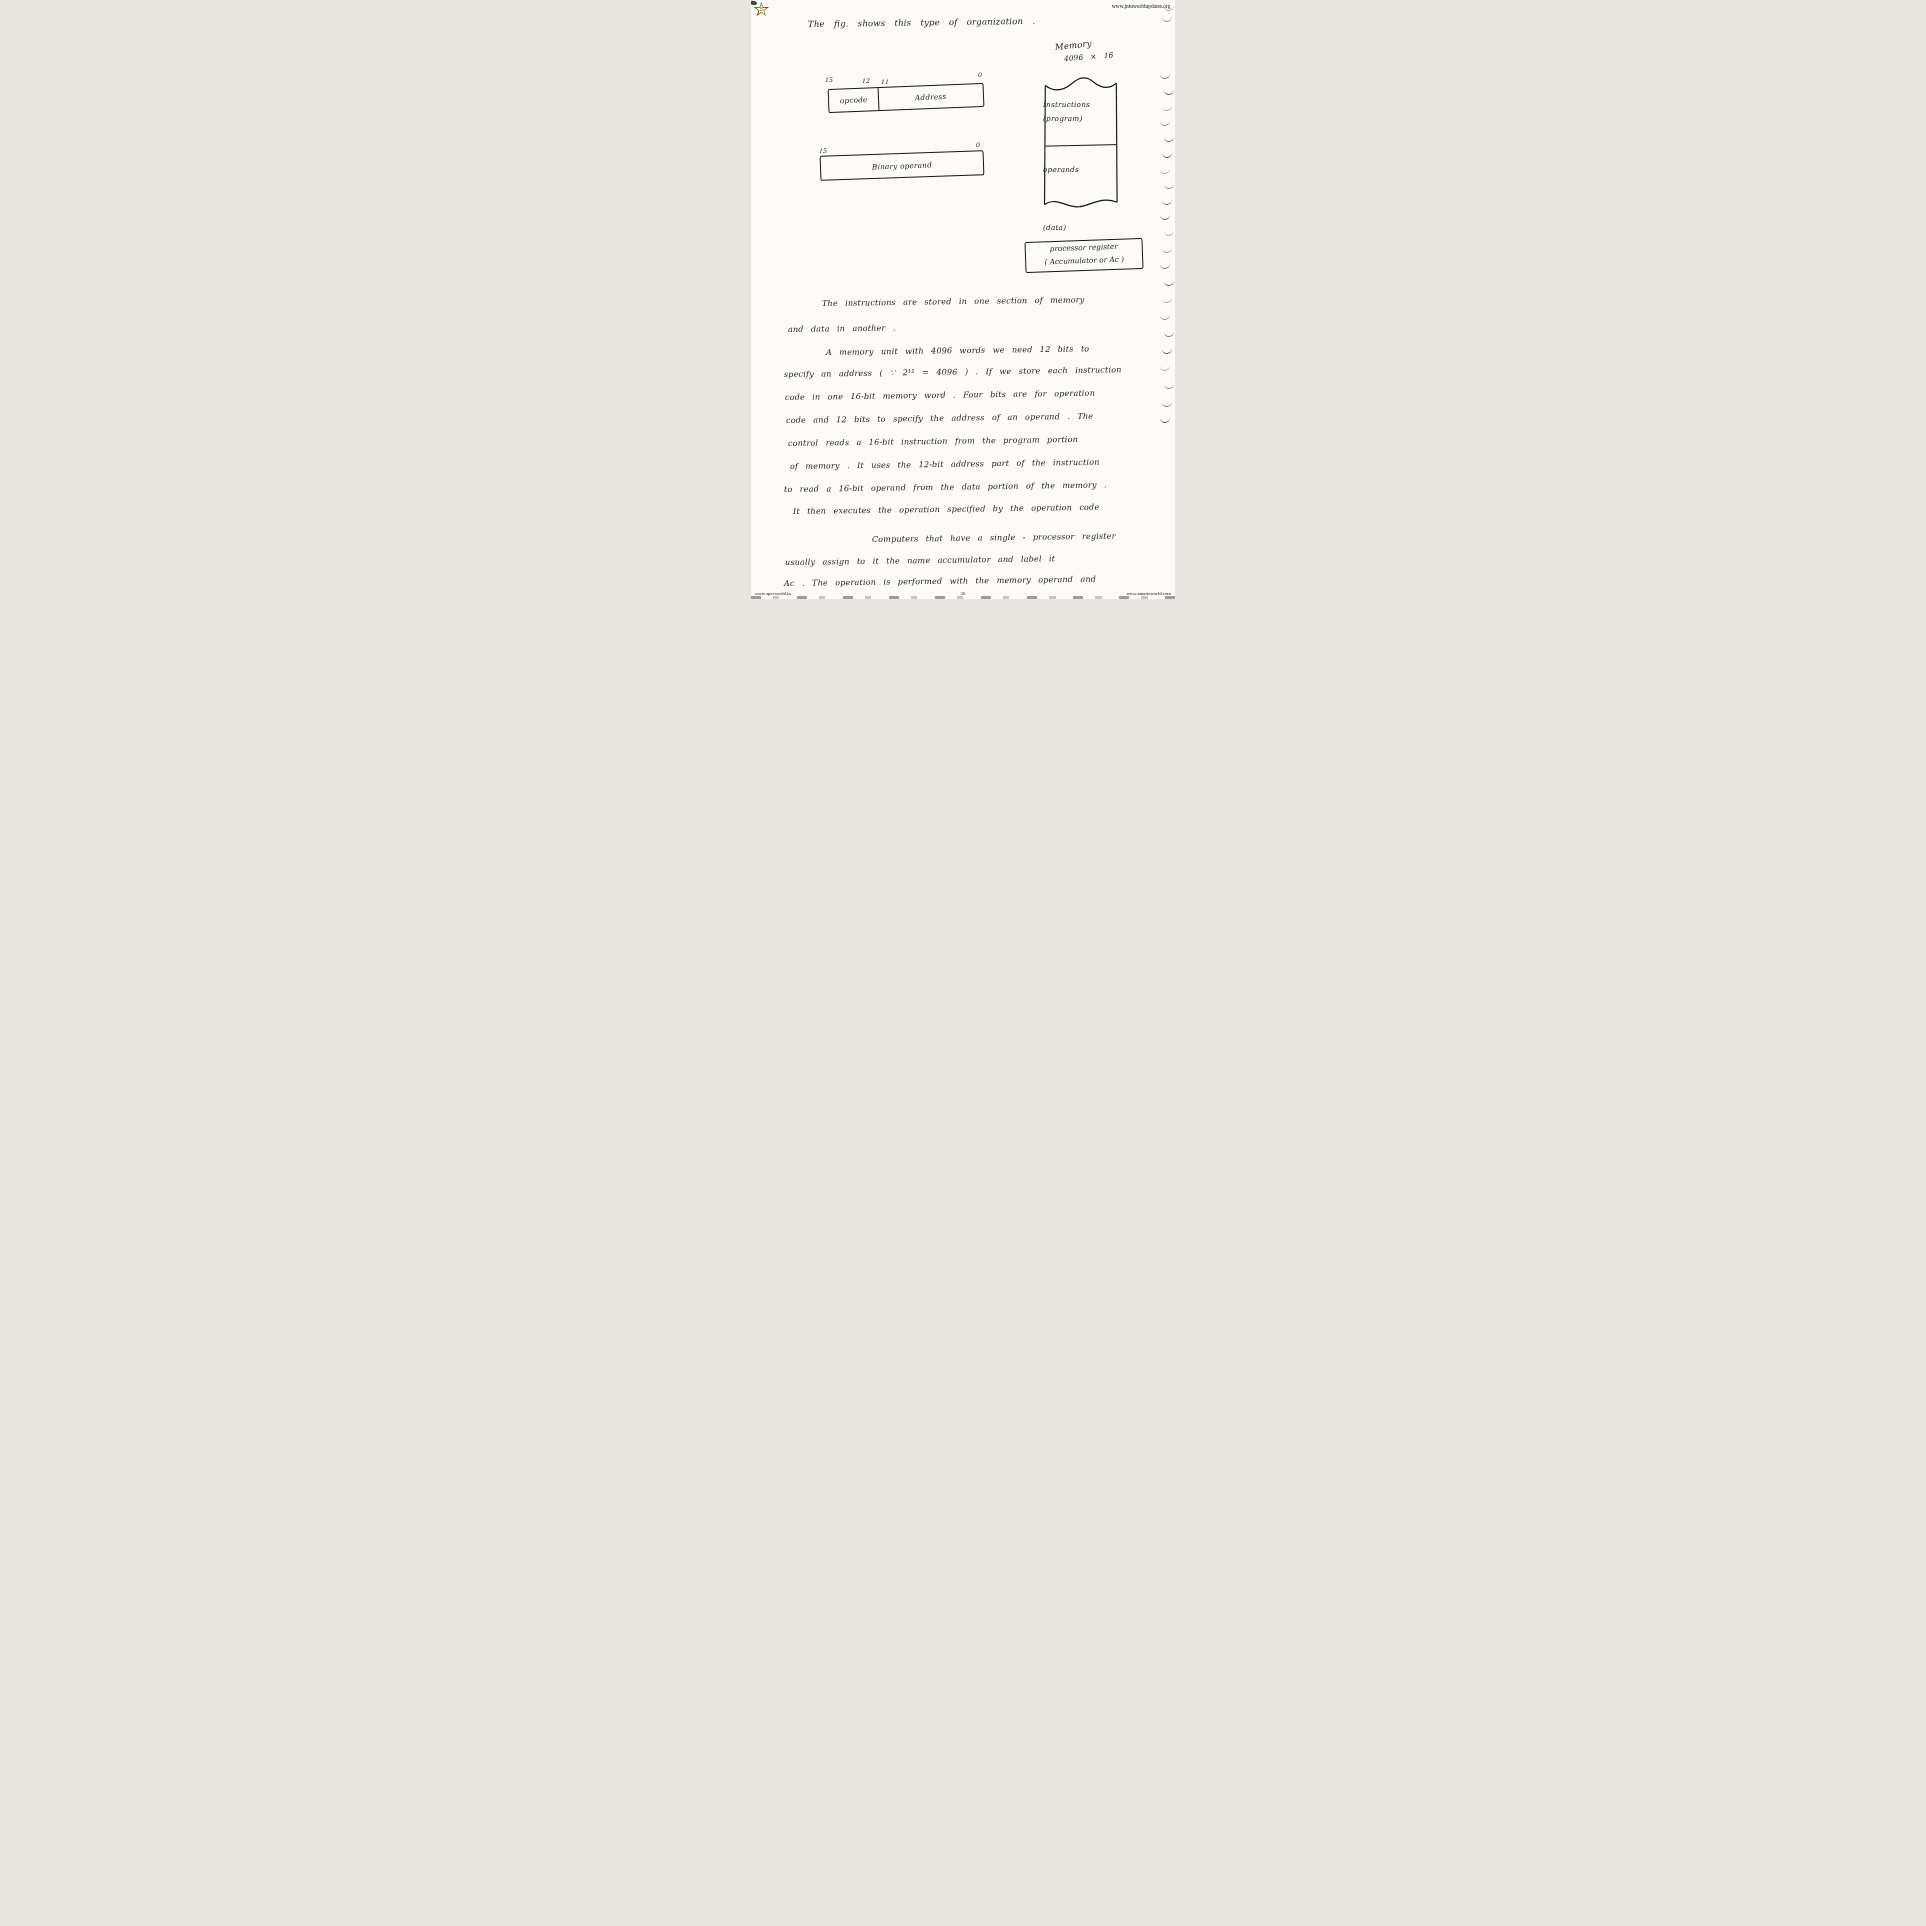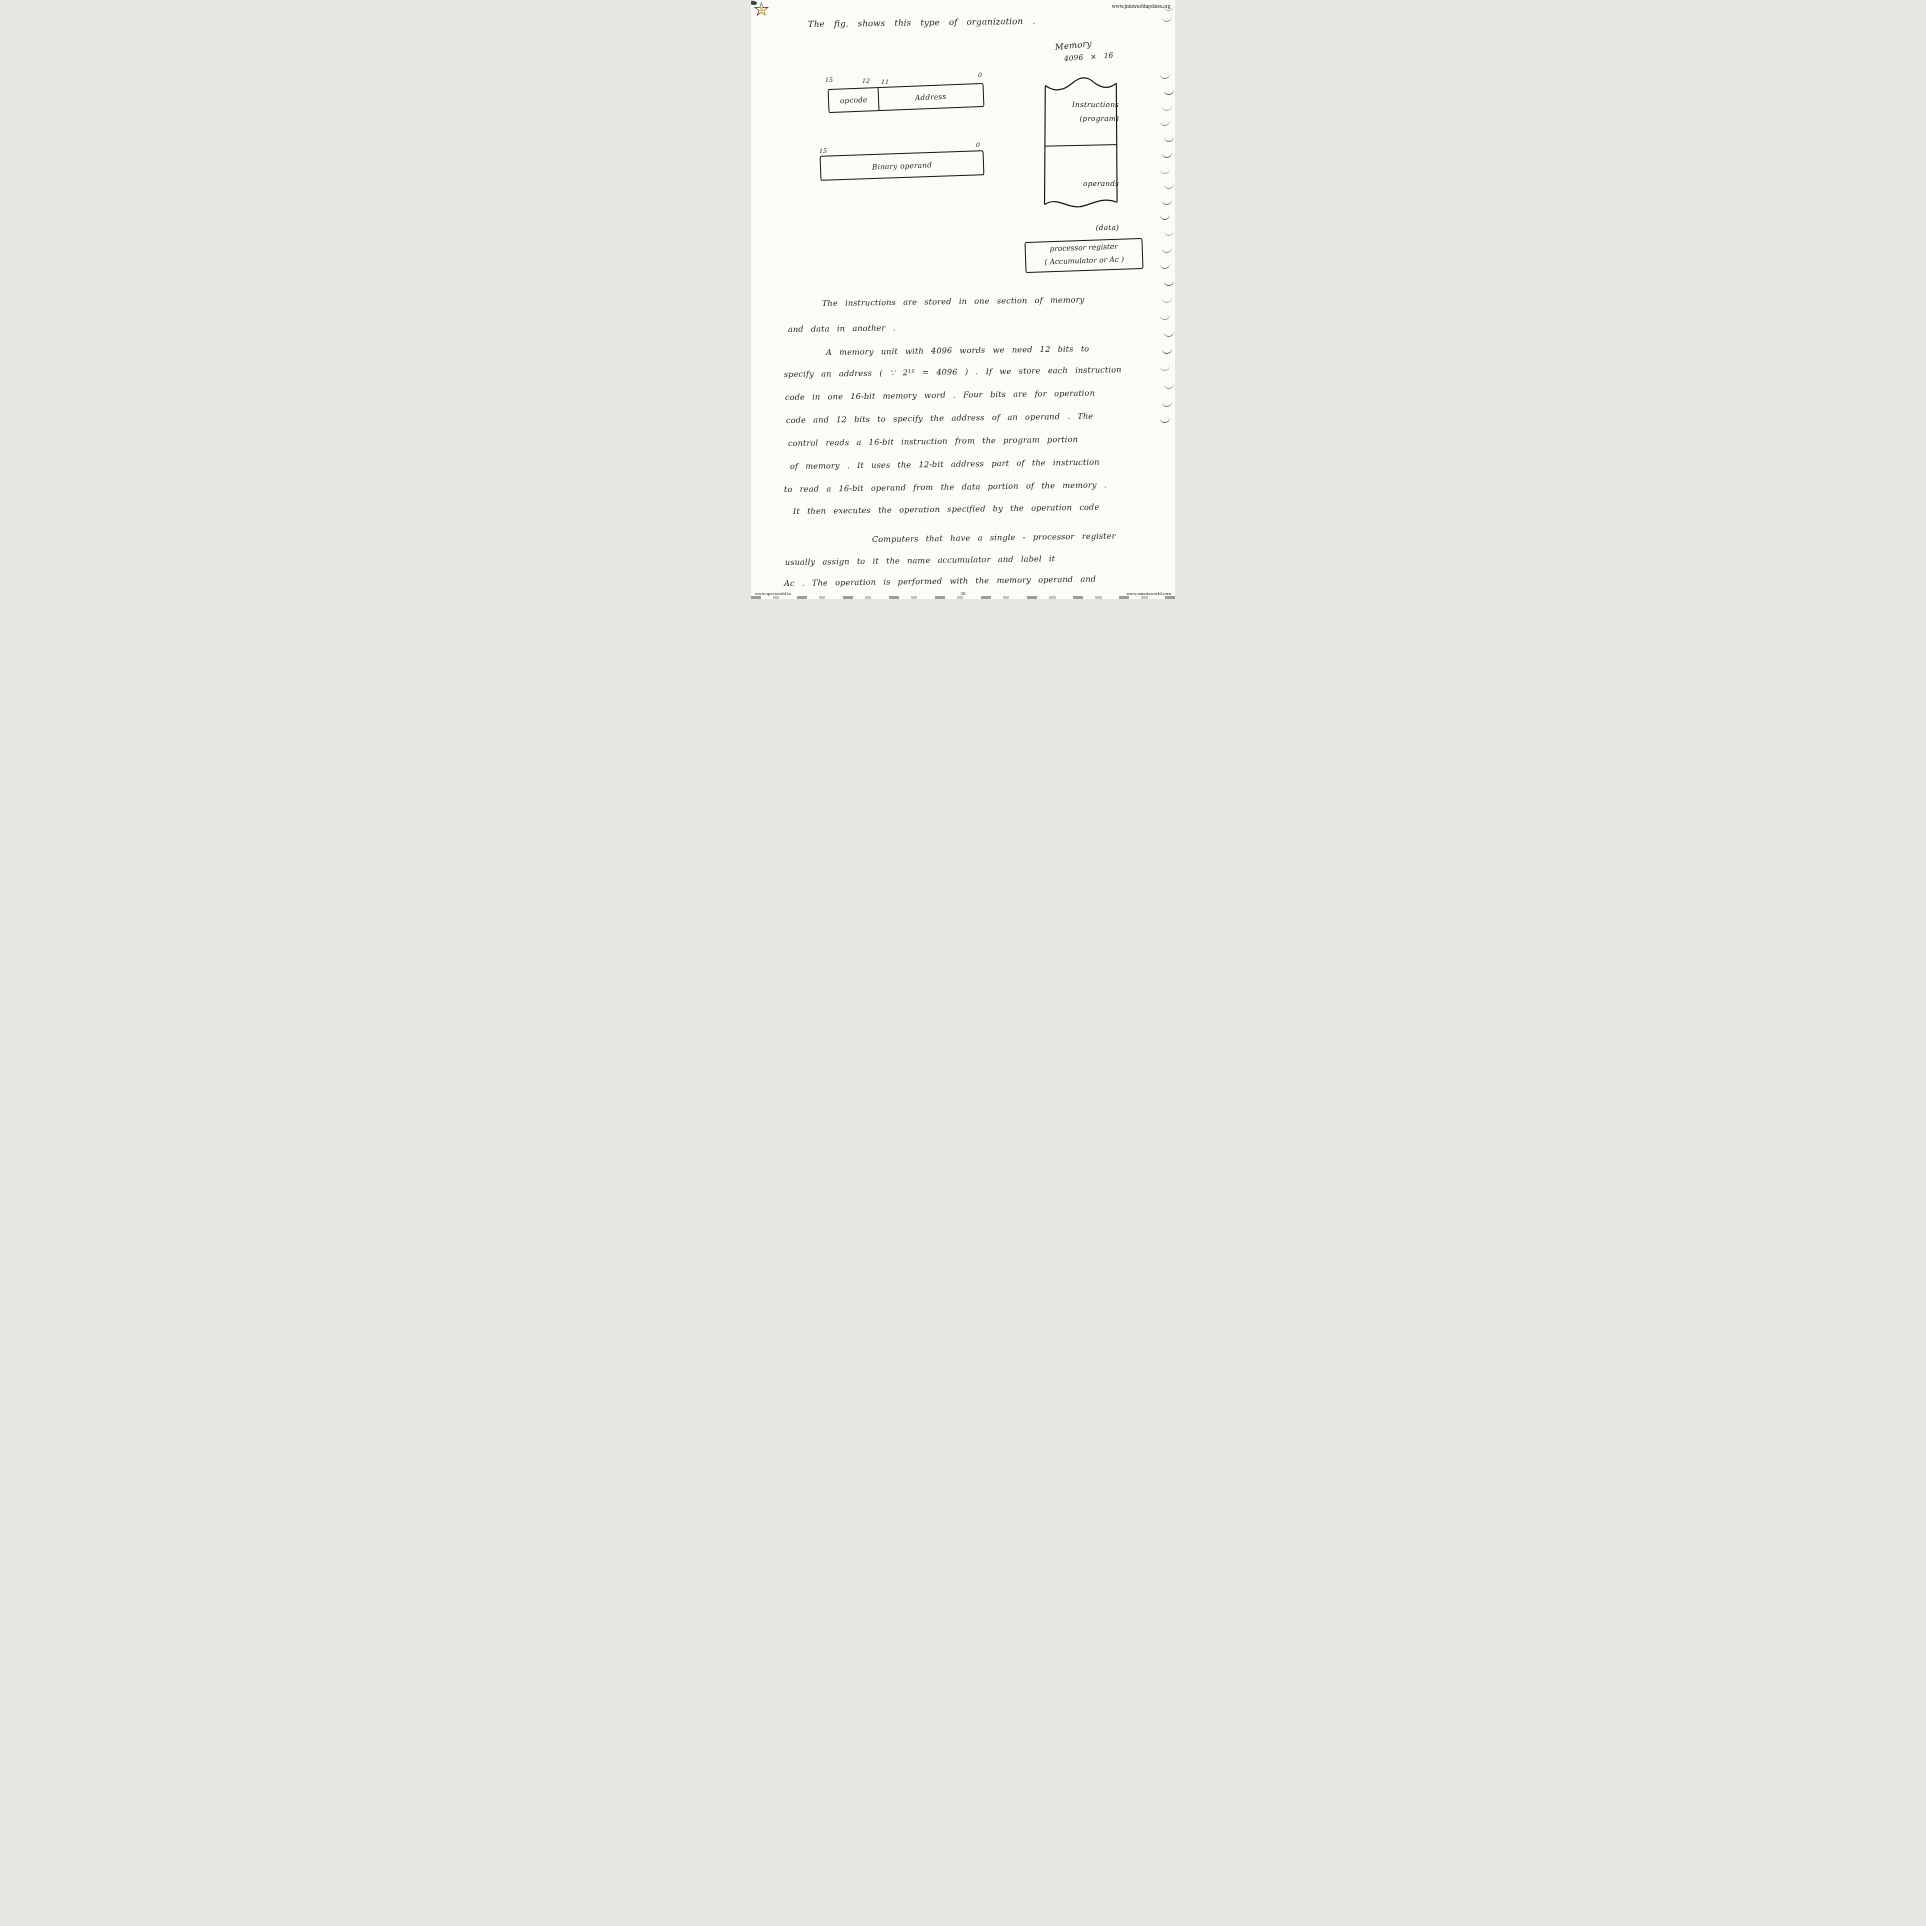--- a/index.html
+++ b/index.html
@@ -11,21 +11,21 @@
   .print{font-family:"Liberation Serif", serif;color:#111;}
   
   .hand-box{position:absolute;border:1px solid #161616;border-radius:1.5px/2.7px;background:transparent;}
   .vdivider{position:absolute;top:-0.4px;bottom:-0.4px;width:1px;background:#161616;}
   .cell-label{position:absolute;top:50%;transform:translateY(-50%);width:100%;text-align:center;
       font-style:italic;font-size:7.3px;letter-spacing:0.2px;}
   .bit-label{position:absolute;font-style:italic;font-size:6.2px;color:#1c1c1c;}
   
   #memory-box{position:absolute;left:292px;top:72px;width:76px;height:146px;}
   #memory-box svg{position:absolute;left:0;top:0;}
-  .mem-label{position:absolute;width:100%;text-align:right;font-style:italic;font-size:7.3px;
+  .mem-label{position:absolute;width:100%;text-align:left;font-style:italic;font-size:7.3px;
       letter-spacing:0.2px;white-space:nowrap;}
   
   .star{clip-path:polygon(50% 0%,61% 35%,98% 35%,68% 57%,79% 91%,50% 70%,21% 91%,32% 57%,2% 35%,39% 35%);position:absolute;}
   
   .coil{position:absolute;width:10px;height:4.6px;border-bottom:1.2px solid rgba(25,25,25,.8);
         border-radius:0 0 55% 55% / 0 0 100% 100%;transform:rotate(-5deg);}
   
   #scan-artifact{position:absolute;left:0;right:0;bottom:0;height:2.7px;opacity:.55;
       background:repeating-linear-gradient(90deg, rgba(35,35,35,.8) 0 10px, transparent 10px 22.3px,
       rgba(35,35,35,.45) 22.3px 28.5px, transparent 28.5px 46px);}
@@ -75,21 +75,21 @@
   <div id="memory-box">
     <svg width="76" height="146" viewBox="0 0 198 378">
       <path d="M6,34 C30,52 55,46 76,28 C96,10 116,10 133,26 C151,40 172,44 191,28" fill="none" stroke="#161616" stroke-width="3"></path>
       <path d="M6,34 L4,344" fill="none" stroke="#161616" stroke-width="3"></path>
       <path d="M191,28 L193,338" fill="none" stroke="#161616" stroke-width="3"></path>
       <path d="M4,344 C36,322 62,354 94,350 C122,347 152,322 193,338" fill="none" stroke="#161616" stroke-width="3"></path>
       <path d="M6,192 L191,188" fill="none" stroke="#161616" stroke-width="2.6"></path>
     </svg>
     <div class="mem-label" style="top:28px;">Instructions</div>
     <div class="mem-label" style="top:42px;">(program)</div>
-    <div class="mem-label" style="top:107px;">operands</div>
+    <div class="mem-label" style="top:93px;">operands</div>
     <div class="mem-label" style="top:107px;margin-top:44px;">(data)</div>
   </div>
 
   <div class="hand-box" style="left:274px;top:240px;width:116px;height:29px;transform:rotate(-2deg);">
     <div style="position:absolute;top:2.3px;width:100%;text-align:center;font-style:italic;font-size:7.3px;">processor register</div>
     <div style="position:absolute;top:15.4px;width:100%;text-align:center;font-style:italic;font-size:7.3px;">( Accumulator or Ac )</div>
   </div>
 
   <div class="hw" style="left:71px;top:299px;">The instructions are stored in one section of memory</div>
   <div class="hw" style="left:37px;top:325px;">and data in another .</div>

